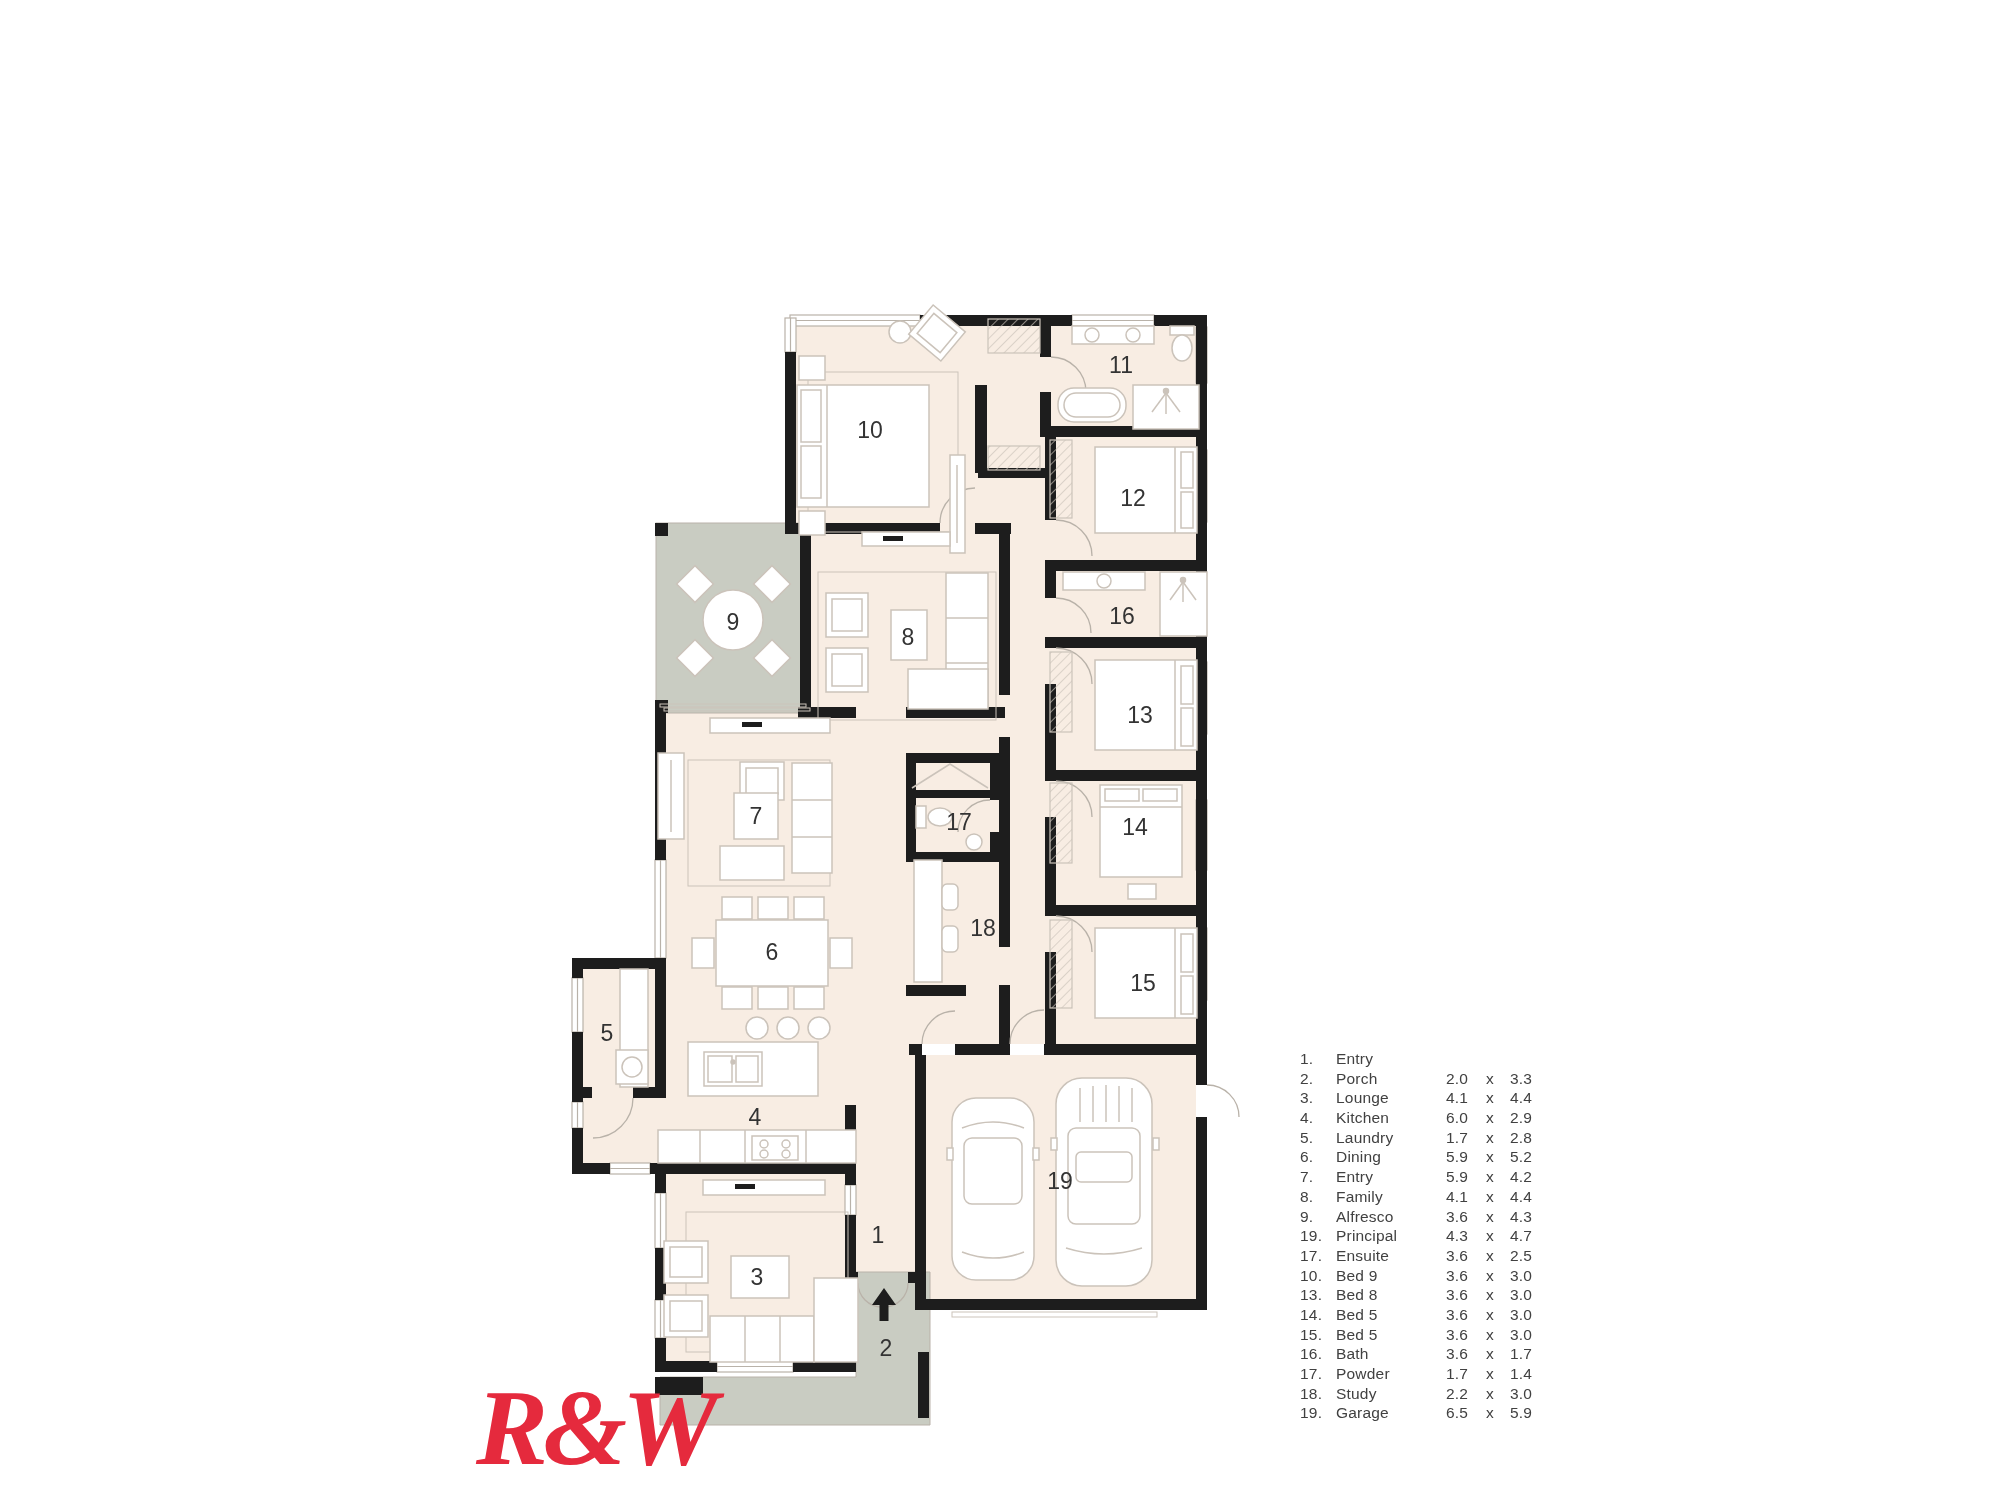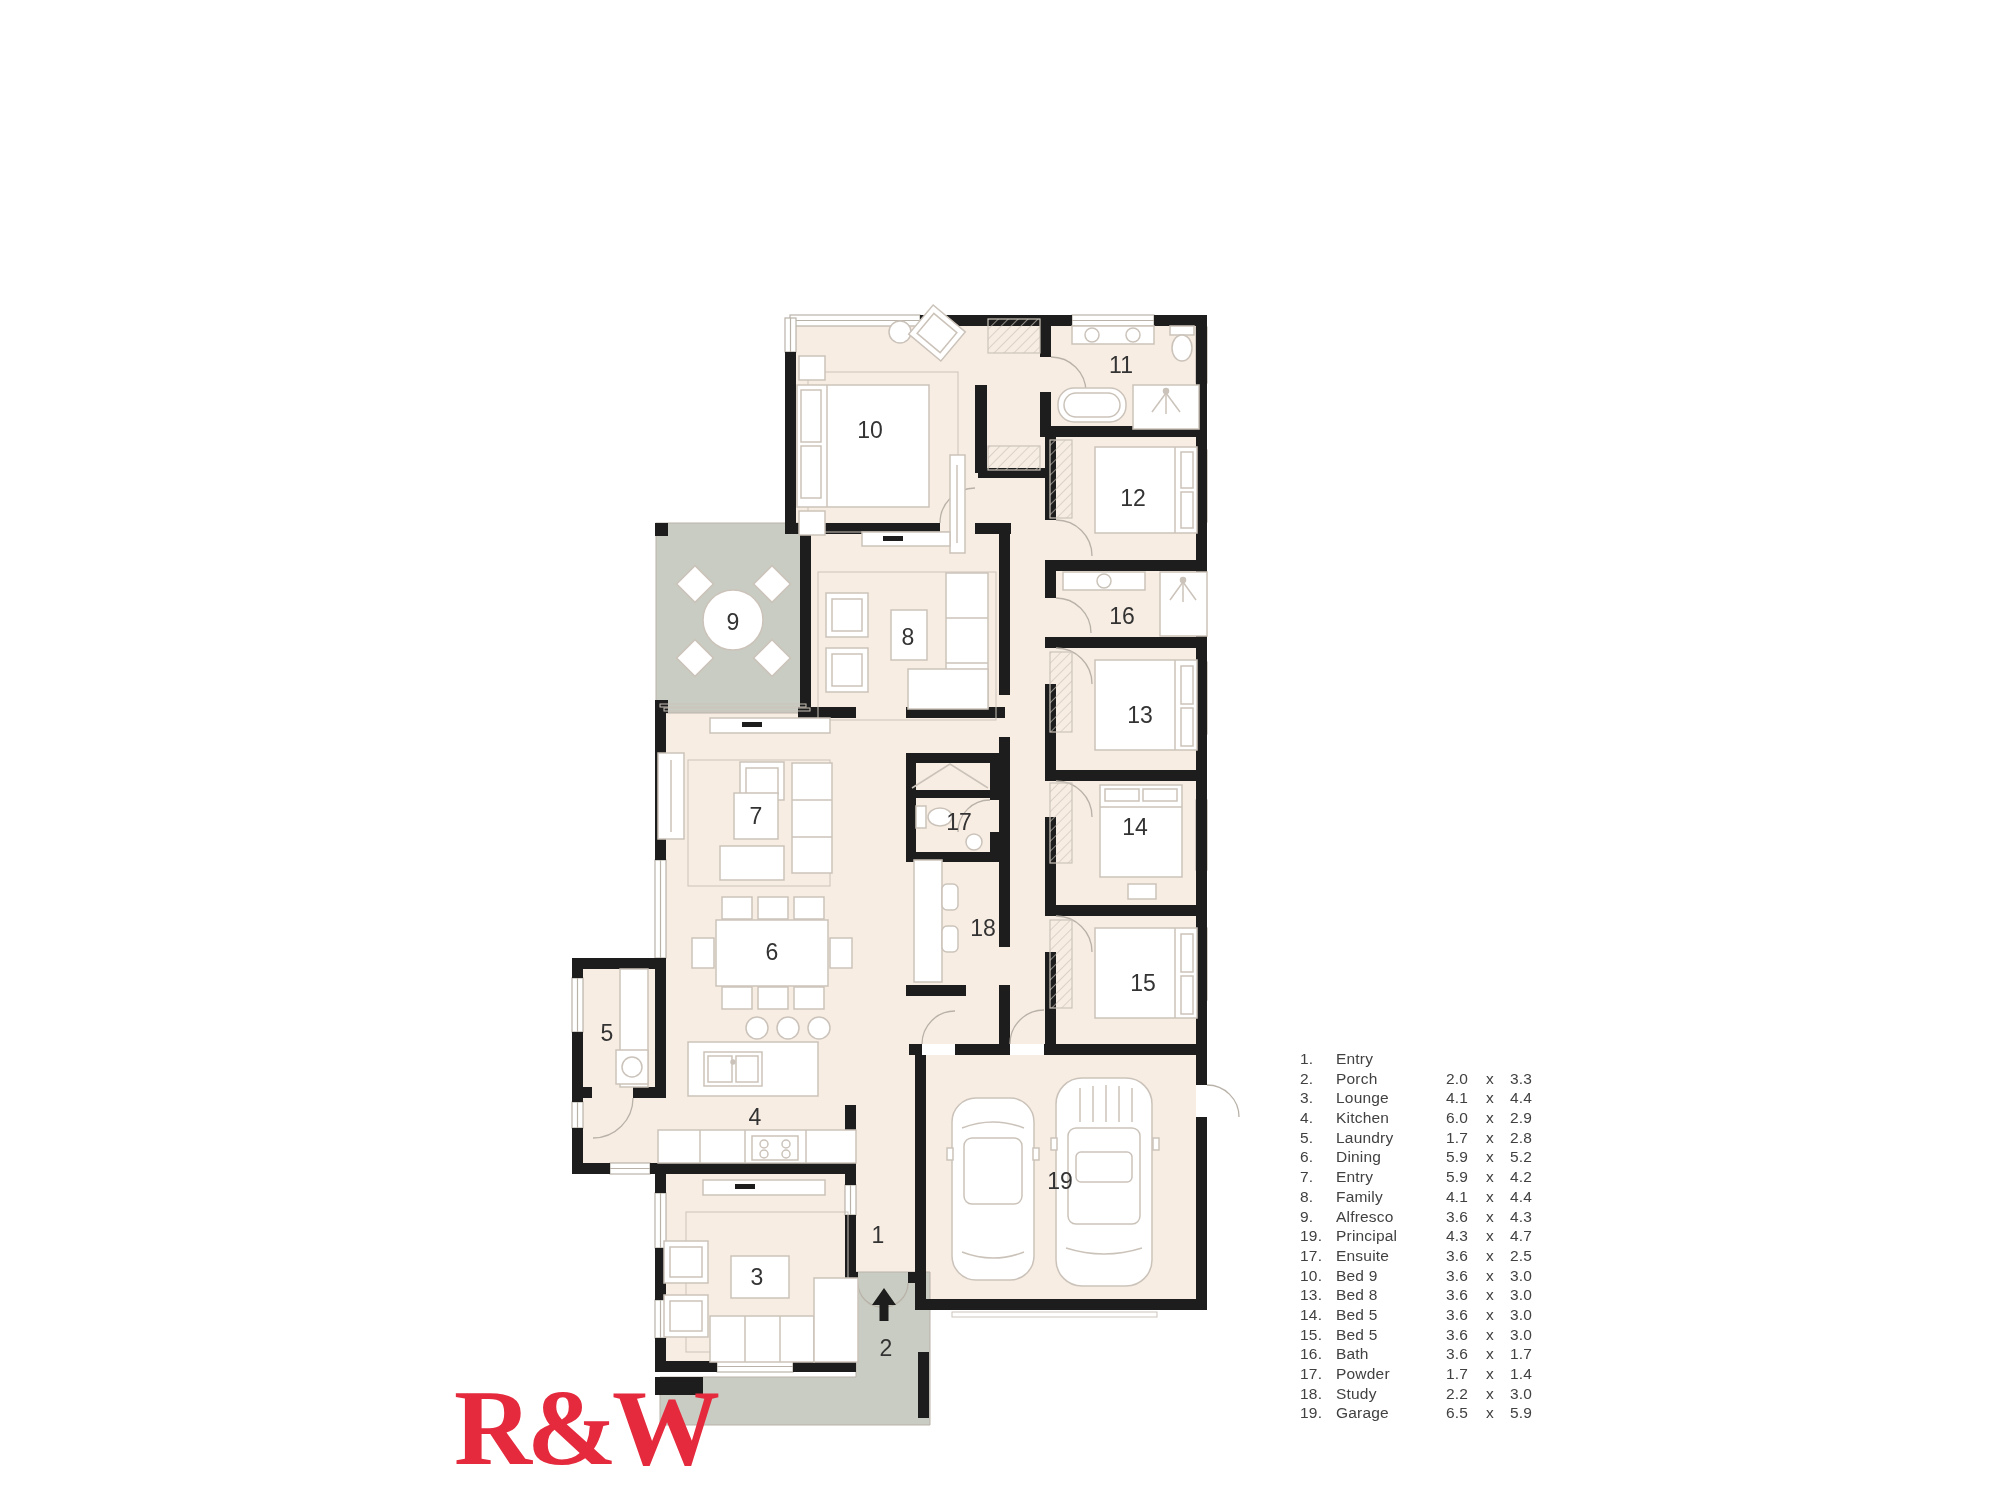--- a/index.html
+++ b/index.html
@@ -19,24 +19,25 @@
     fill:var(--label_text);text-anchor:middle;
   }
   #legend{
     position:absolute;left:1300px;top:1049px;width:270px;
     color:var(--legend_text);font-size:15.5px;line-height:19.7px;
     letter-spacing:.2px;
   }
   .lrow{display:grid;grid-template-columns:36px 110px 40px 24px 40px;height:19.7px;}
   .lrow span{display:block;white-space:nowrap;}
   #logo{
-    position:absolute;left:454px;top:1378px;width:260px;
+    position:absolute;left:476px;top:1378px;width:260px;
     font-family:"Liberation Serif", serif;font-weight:bold;
     font-size:108px;line-height:100px;letter-spacing:-5px;
     color:var(--logo_red);
+    font-style:italic;
   }
 </style>
 </head>
 <body>
 
 <div id="plan-wrap">
 <svg width="2000" height="1500" viewBox="0 0 2000 1500">
   <defs>
     <pattern id="hatch" width="7" height="7" patternUnits="userSpaceOnUse" patternTransform="rotate(45)">
       <line x1="0" y1="0" x2="0" y2="7" stroke="var(--furn)" stroke-width="1.3"></line>

